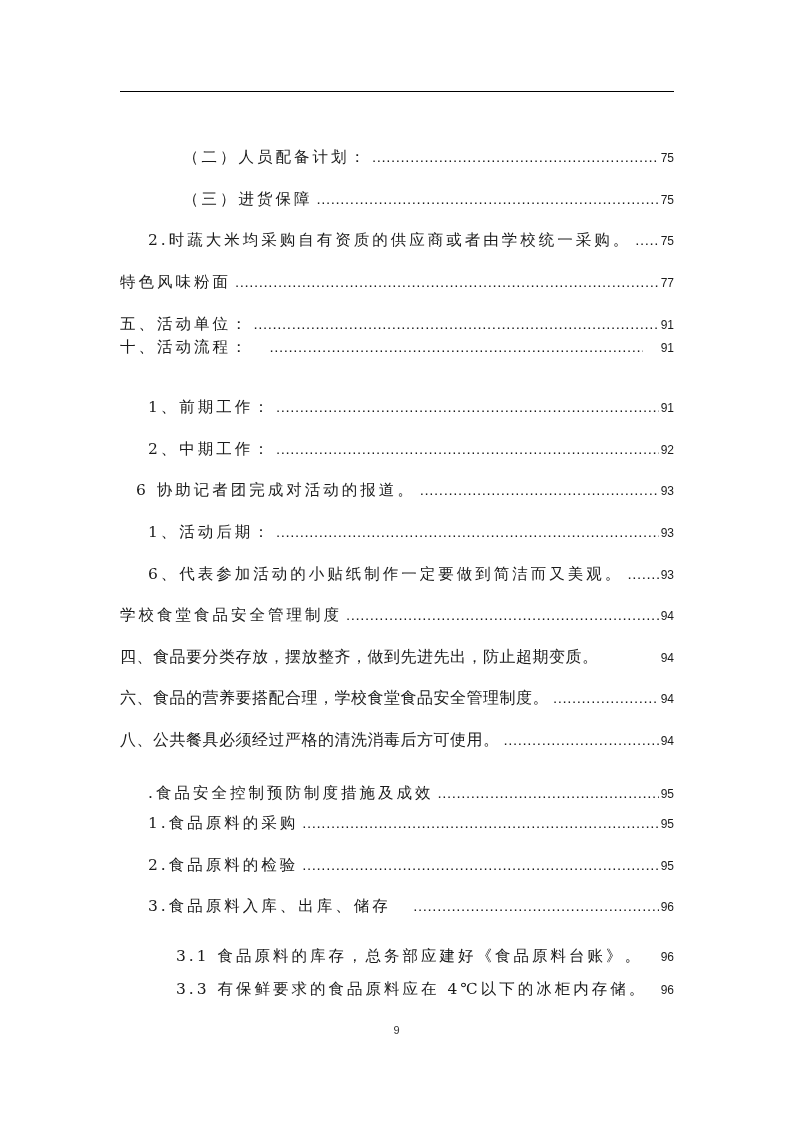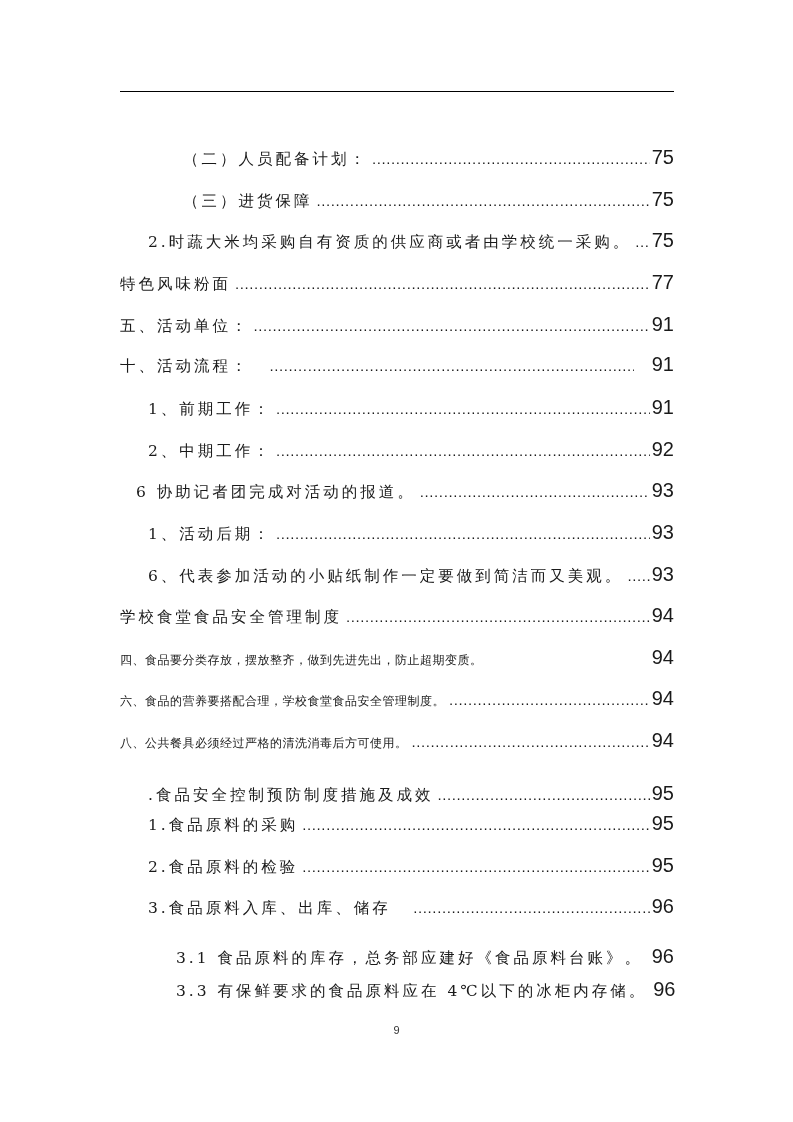--- a/index.html
+++ b/index.html
@@ -39,41 +39,41 @@
       line-height: 24px;
       white-space: nowrap;
     }
     .toc-entry .title {
       letter-spacing: 3px;
       flex: 0 0 auto;
     }
     .toc-entry.bold .title {
       letter-spacing: 0.5px;
       font-family: "DejaVu Sans", "Liberation Sans", sans-serif;
-      font-size: 12px;
+      font-size: 16px;
     }
     .toc-entry .leader {
       flex: 1 1 auto;
       overflow: hidden;
       margin: 0 2px 0 4px;
       font-family: "Liberation Sans", sans-serif;
       font-size: 15px;
       letter-spacing: 0.6px;
       color: #1a1a1a;
     }
     .toc-entry .leader::before {
       content: "........................................................................................................................................................................................................................";
     }
     .toc-entry .leader.none::before {
       content: "";
     }
     .toc-entry .page {
       flex: 0 0 auto;
       font-family: "Liberation Sans", sans-serif;
-      font-size: 20px;
+      font-size: 12px;
       letter-spacing: 0;
     }
     .page-number {
       position: absolute;
       top: 1024px;
       left: 0;
       width: 793px;
       text-align: center;
       font-family: "Liberation Sans", sans-serif;
       font-size: 11px;
@@ -104,21 +104,21 @@
     <div class="toc-entry" style="left: 120px; top: 270px;">
       <span class="title">特色风味粉面</span>
       <span class="leader"></span>
       <span class="page">77</span>
     </div>
     <div class="toc-entry" style="left: 120px; top: 312px;">
       <span class="title">五、活动单位：</span>
       <span class="leader"></span>
       <span class="page">91</span>
     </div>
-    <div class="toc-entry" style="left: 120px; top: 352px; gap: 16px;">
+    <div class="toc-entry" style="left: 120px; top: 335px; gap: 16px;">
       <span class="title">十、活动流程：</span>
       <span class="leader"></span>
       <span class="page">91</span>
     </div>
     <div class="toc-entry" style="left: 148px; top: 395px;">
       <span class="title">1、前期工作：</span>
       <span class="leader"></span>
       <span class="page">91</span>
     </div>
     <div class="toc-entry" style="left: 148px; top: 437px;">

